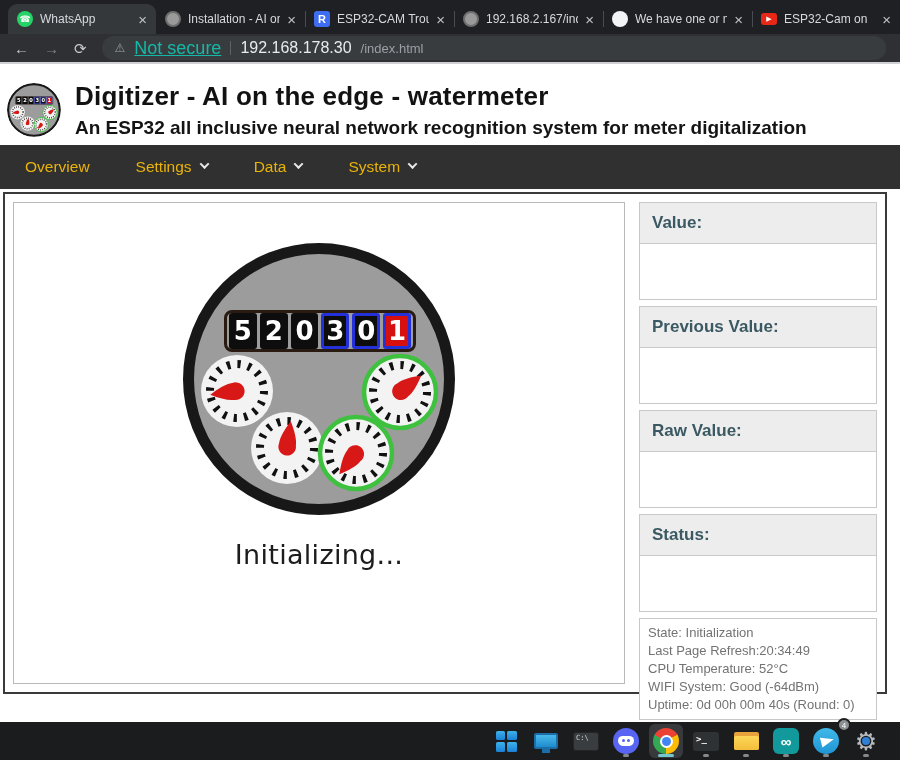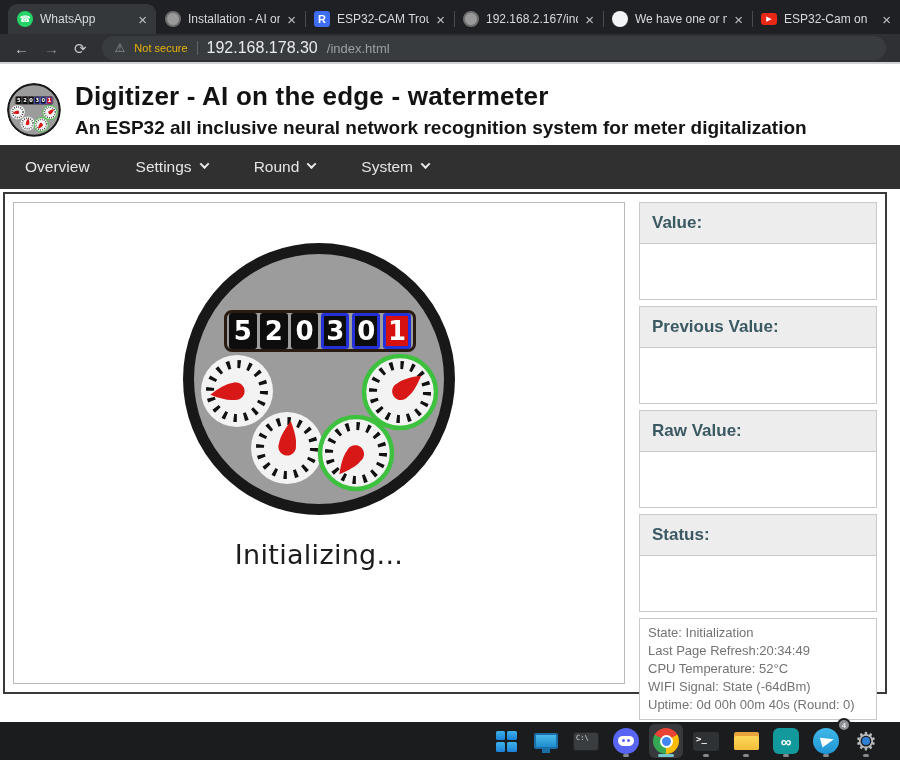--- a/index.html
+++ b/index.html
@@ -21,35 +21,35 @@
   .fav-github { background:#f2f4f6; border-radius:50%; }
   .fav-youtube { background:#e82717; border-radius:3px; height:12px; color:#fff; font-size:7px; }
 
   .toolbar { height:30px; background:#2e3033; display:flex; align-items:center; gap:15px;
     padding:0 14px 0 14px; border-bottom:2px solid #cfd1d4; }
   .nav-glyph { color:#c7cacd; font-size:15px; line-height:1; }
   .nav-glyph.dim { color:#84878b; }
   .omnibox { flex:1; height:24px; background:#393c3f; border-radius:13px; display:flex;
     align-items:center; gap:9px; padding:0 13px; }
   .warn { color:#9aa0a6; font-size:12px; }
-  .sec-text { color:#eab308; font-size:11px; }
+  .sec-text { color:#14b8a6; font-size:18px;text-decoration:underline; }
   .url-divider { width:1px; height:14px; background:#5f6368; }
   .url-host { color:#e8eaed; font-size:16px; }
   .url-path { color:#9aa0a6; font-size:13px; }
 
   
   .site-header { display:flex; align-items:center; gap:14px; padding:17px 10px 6px 7px; background:#fff; }
   .logo-wrap { width:54px; height:54px; border-radius:50%; overflow:hidden; position:relative; flex:0 0 54px; }
   .logo-wrap .meter { transform:scale(0.198); transform-origin:0 0; }
   .page-title { font-size:26px; font-weight:bold; color:#121212; letter-spacing:0.2px; }
   .page-subtitle { font-size:19px; font-weight:bold; color:#141414; margin-top:5px; }
 
   
   .navbar { height:44px; background:#303030; display:flex; align-items:center; padding-left:2px; }
-  .nav-item { color:#e5e5e5; font-size:15.5px; padding:8px 23px; height:100%; display:flex;
+  .nav-item { color:#eab308; font-size:15.5px; padding:8px 23px; height:100%; display:flex;
     align-items:center; gap:9px; cursor:default; }
   .chev { width:7px; height:7px; border-right:2px solid #e9e9e9; border-bottom:2px solid #e9e9e9;
     transform:rotate(45deg) translate(-1px,-1px); margin-top:-3px; }
 
   
   .content { margin:3px 13px 0 3px; border:2px solid #3a3a3a; height:502px; padding:8px;
     display:flex; gap:14px; background:#fff; }
   .image-panel { flex:1; border:1px solid #b9b9b9; background:#fff; display:flex;
     flex-direction:column; align-items:center; overflow:hidden; }
 
@@ -219,21 +219,21 @@
 
 <div class="navbar">
   <div class="nav-item">
     <span>Overview</span>
   </div>
   <div class="nav-item">
     <span>Settings</span>
     <span class="chev"></span>
   </div>
   <div class="nav-item">
-    <span>Round</span>
+    <span>Data</span>
     <span class="chev"></span>
   </div>
   <div class="nav-item">
     <span>System</span>
     <span class="chev"></span>
   </div>
 </div>
 
 <div class="content">
 
@@ -286,21 +286,21 @@
       <div class="sv"></div>
     </div>
     <div class="sgroup">
       <div class="sh">Status:</div>
       <div class="sv"></div>
     </div>
     <div class="status-text">
       <div>State: Initialization</div>
       <div>Last Page Refresh:20:34:49</div>
       <div>CPU Temperature: 52°C</div>
-      <div>WIFI Signal: State (-64dBm)</div>
+      <div>WIFI System: Good (-64dBm)</div>
       <div>Uptime: 0d 00h 00m 40s (Round: 0)</div>
     </div>
   </div>
 </div>
 
 <div class="taskbar">
   <div class="tb-icons">
     <div class="tb-item">
       <div class="ic-win">
           <span></span>

